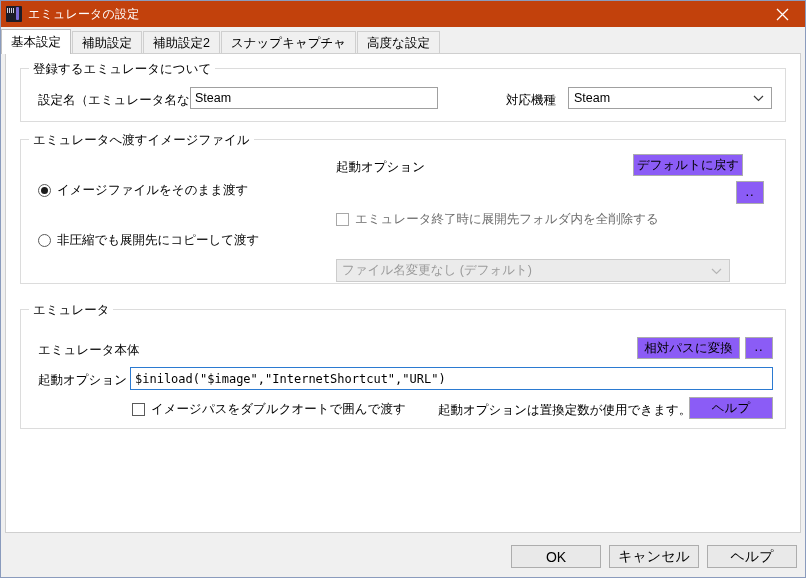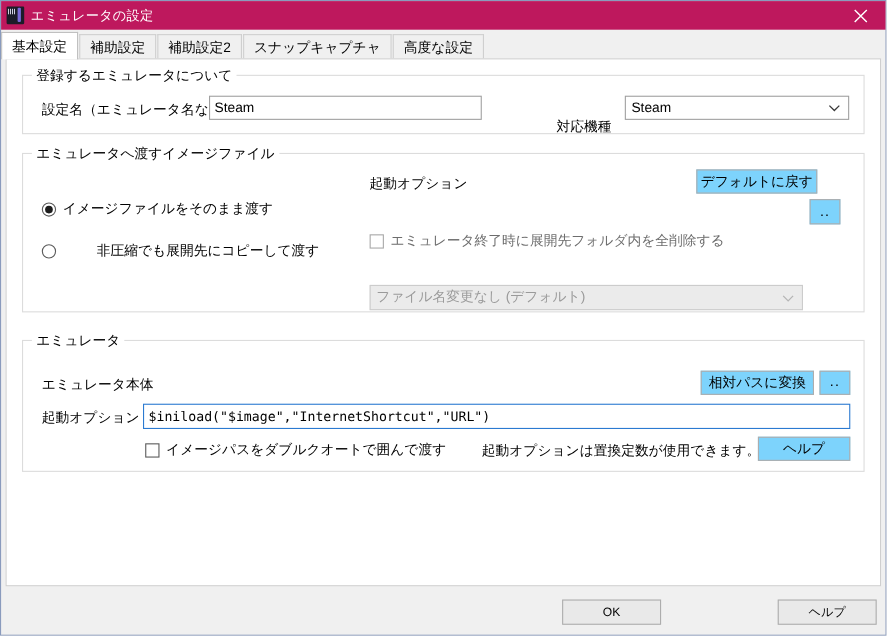--- a/index.html
+++ b/index.html
@@ -16,21 +16,21 @@
     position: relative;
     width: 806px; height: 578px;
     background: #f0f0f0;
     border: 1px solid #8a9bbd;
   }
 
   
   #titlebar {
     position: absolute; left: 0; top: 0;
     width: 804px; height: 26px;
-    background: #be185d;
+    background: #c2410c;
     display: flex; align-items: center;
   }
   #title-icon {
     width: 16px; height: 16px;
     margin-left: 5px; margin-right: 6px;
     position: relative;
     background: #1c1c28;
     border-radius: 1px;
     flex: 0 0 auto;
   }
@@ -159,21 +159,21 @@
   }
   .combo.disabled {
     background: #ebebeb;
     border-color: #cccccc;
     color: #9a9a9a;
   }
 
   
   .btn {
     position: absolute;
-    background: #7dd3fc;
+    background: #8b5cf6;
     border: 1px solid #adadad;
     font-size: 12.5px;
     color: #000;
     display: flex; align-items: center; justify-content: center;
     white-space: nowrap;
     cursor: default;
     font-family: Liberation Sans, sans-serif;
   }
   .btn.dots { letter-spacing: 1px; padding-bottom: 3px; font-size: 13px; }
 
@@ -226,21 +226,21 @@
   
   #footer-sep {
     position: absolute; left: 4px; top: 536px;
     width: 796px; height: 1px;
     background: transparent;
   }
   .footer-btn {
     position: absolute;
     background: #e9e9e9;
     border: 1px solid #adadad;
-    font-size: 11px;
+    font-size: 14px;
     display: flex; align-items: center; justify-content: center;
     cursor: default;
     white-space: nowrap;
   }
 </style>
 </head>
 <body>
 
 <div id="window">
 
@@ -274,39 +274,39 @@
 
   <div id="tabpanel">
 
     <div class="group" style="left:14px; top:14px; width:766px; height:54px;">
       <div class="group-title">登録するエミュレータについて</div>
     </div>
     <div class="lbl" style="left:32px; top:38px;">設定名（エミュレータ名など）</div>
     <div class="textbox" style="left:184px; top:33px; width:248px; height:22px;">
       <span>Steam</span>
     </div>
-    <div class="lbl" style="left:500px; top:38px;margin-top:15px;">対応機種</div>
+    <div class="lbl" style="left:500px; top:38px;">対応機種</div>
     <div class="combo" style="left:562px; top:33px; width:204px; height:22px;">
       <span>Steam</span>
       <span class="chev">
         <svg width="11" height="7" viewBox="0 0 11 7">
             <path d="M1 1 L5.5 5.5 L10 1" stroke="#3b3b3b" stroke-width="1.2" fill="none"></path>
           </svg>
       </span>
     </div>
 
     <div class="group" style="left:14px; top:85px; width:766px; height:145px;">
       <div class="group-title">エミュレータへ渡すイメージファイル</div>
     </div>
 
     <div class="radio-row checked" style="left:32px; top:128px;">
       <span class="radio-mark"></span>
       <span>イメージファイルをそのまま渡す</span>
     </div>
-    <div class="radio-row" style="left:32px; top:166px;gap:31px;">
+    <div class="radio-row" style="left:32px; top:178px;">
       <span class="radio-mark"></span>
       <span>非圧縮でも展開先にコピーして渡す</span>
     </div>
 
     <div class="lbl" style="left:330px; top:105px;">起動オプション</div>
     <div class="btn" style="left:627px; top:100px; width:110px; height:22px;">
       <span>デフォルトに戻す</span>
     </div>
     <div class="btn dots" style="left:730px; top:127px; width:28px; height:23px;">
       <span>..</span>
@@ -351,17 +351,20 @@
     <div class="btn" style="left:683px; top:343px; width:84px; height:22px;">
       <span>ヘルプ</span>
     </div>
 
   </div>
 
   <div id="footer-sep"></div>
   <div class="footer-btn" style="left:510px; top:544px; width:90px; height:23px;">
     <span>OK</span>
   </div>
+  <div class="footer-btn" style="left:608px; top:544px; width:90px; height:23px;">
+    <span>キャンセル</span>
+  </div>
   <div class="footer-btn" style="left:706px; top:544px; width:90px; height:23px;">
     <span>ヘルプ</span>
   </div>
 
 </div>
 
 </body></html>

